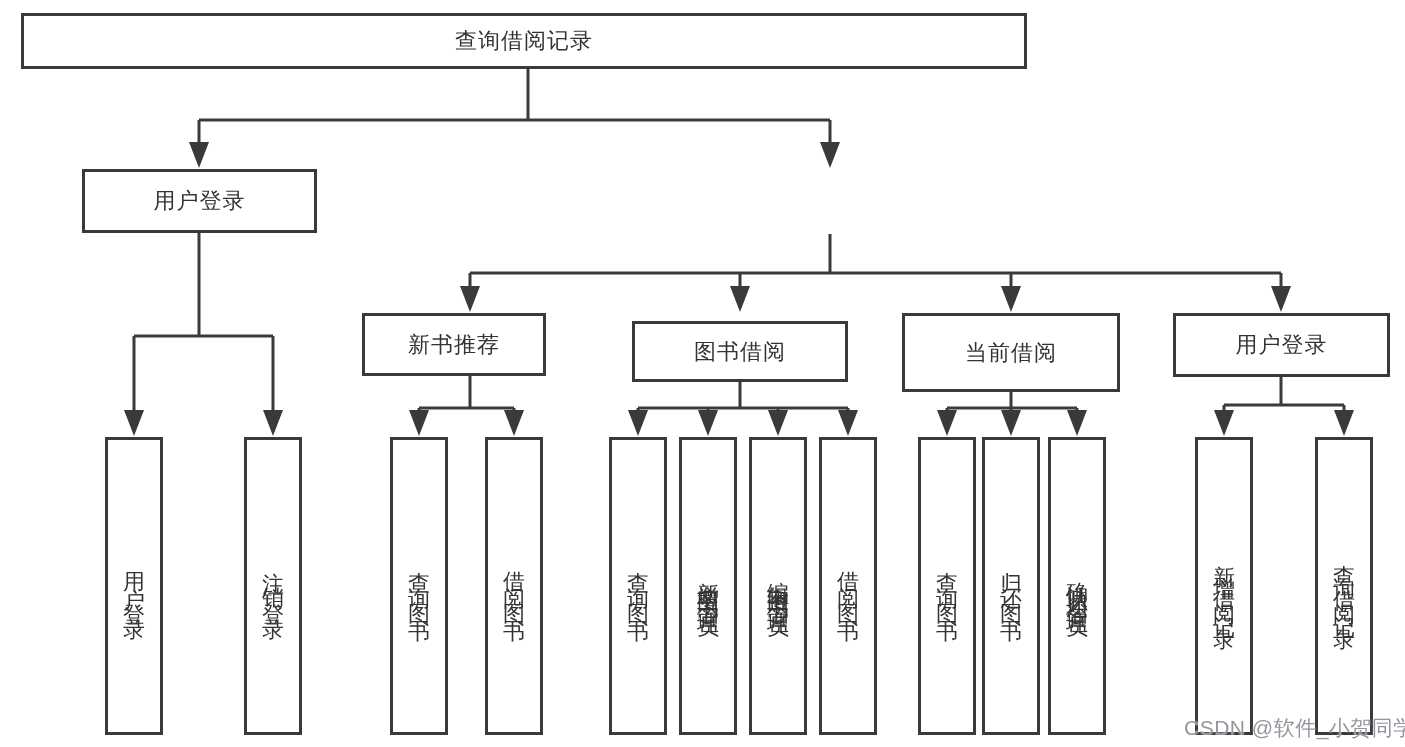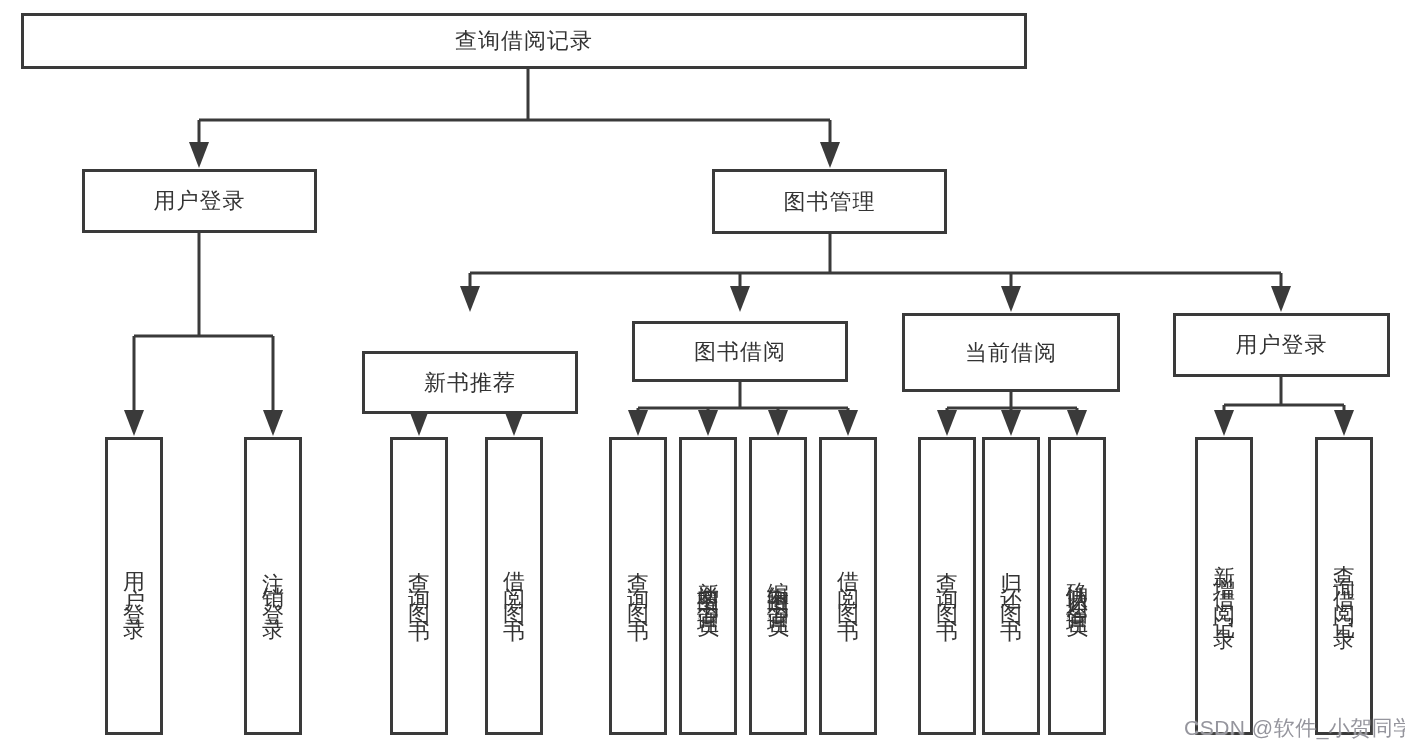--- a/index.html
+++ b/index.html
@@ -108,23 +108,22 @@
       <polygon points="1001,410 1021,410 1011,436"></polygon>
       <polygon points="1067,410 1087,410 1077,436"></polygon>
       <polygon points="1214,410 1234,410 1224,436"></polygon>
       <polygon points="1334,410 1354,410 1344,436"></polygon>
     </g>
   </svg>
 
   <div class="node" style="left:21px; top:13px; width:1006px; height:56px;">查询借阅记录</div>
 
   <div class="node" style="left:82px; top:169px; width:235px; height:64px;">用户登录</div>
-  <div class="node" style="left:712px; top:169px; width:235px; height:65px;">图书管理</div>
 
-  <div class="node" style="left:362px; top:313px; width:216px; height:63px;margin-top:38px;">新书推荐</div>
+  <div class="node" style="left:362px; top:313px; width:184px; height:63px;">新书推荐</div>
   <div class="node" style="left:632px; top:313px; width:216px; height:61px;margin-top:8px;">图书借阅</div>
   <div class="node" style="left:902px; top:313px; width:218px; height:79px;">当前借阅</div>
   <div class="node" style="left:1173px; top:313px; width:217px; height:64px;">用户登录</div>
 
   <div class="leaf" style="left:105px;">
     <span>用户登录</span>
   </div>
   <div class="leaf" style="left:244px;">
     <span>注销登录</span>
   </div>

